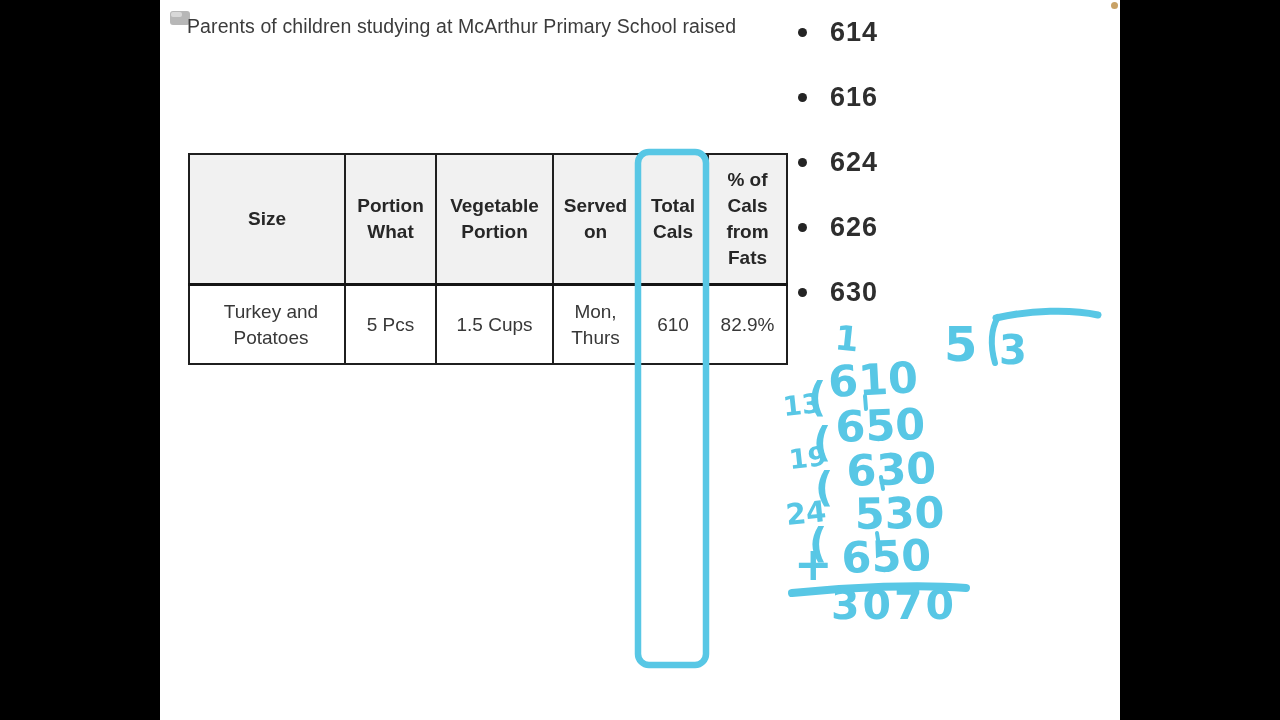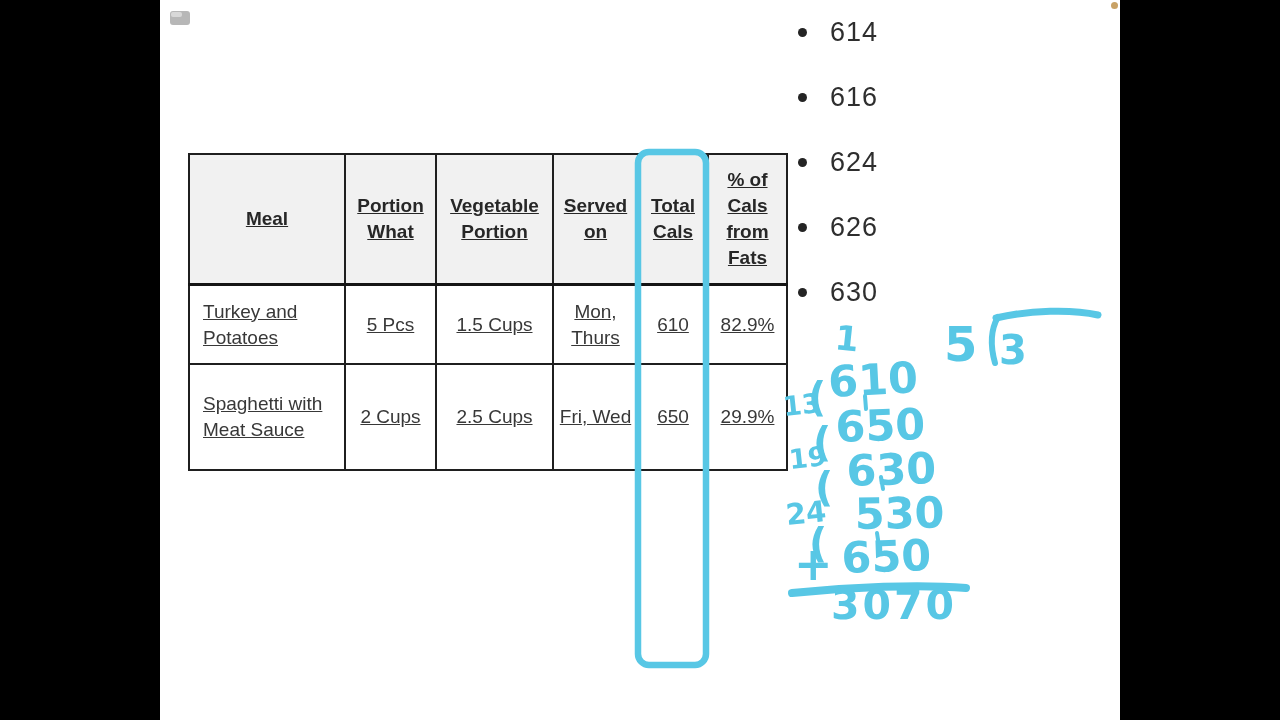--- a/index.html
+++ b/index.html
@@ -33,35 +33,35 @@
   .hl::after {
     content:""; position:absolute; left:-1px; right:-3px; bottom:-3px;
     height:5px; background:#58c7e5; border-radius:3px; opacity:0.9;
   }
   .hl.w1::after { transform:rotate(-1.6deg); }
   .hl.w2::after { transform:rotate(-0.7deg); }
   
   .table-wrap { position:absolute; left:28px; top:153px; }
   table.menu { border-collapse:collapse; table-layout:fixed; width:598px;
     color:#383838; font-size:19px; }
-  table.menu th, table.menu td { border:2px solid #1f1f1f;text-decoration:underline; }
+  table.menu th, table.menu td { border:2px solid #1f1f1f; }
   table.menu th {
     background:#f1f1f1; font-weight:bold; color:#272727; height:124px;
     text-align:center; padding:2px 5px; line-height:26px;
     border-bottom:3px solid #151515;
   }
   table.menu td {
     text-align:center; padding:4px 5px; line-height:26px; background:#fff;
     height:69px;
   }
   table.menu tr.tall td { height:96px; }
-  table.menu td.meal { text-align:left; padding-left:13px; }
+  table.menu td.meal { text-align:center; padding-left:13px; }
   
   .answers { position:absolute; left:638px; top:16px; list-style:none;
-    margin:0; padding:0; }
+    margin:0; padding:0;font-weight:bold; }
   .answers li { display:flex; align-items:center; height:33px;
     margin-bottom:32px; }
   .bullet { width:9px; height:9px; border-radius:50%; background:#242424;
     margin-right:23px; flex:none; }
   .choice { font-size:27px; color:#2e2e2e; letter-spacing:1px; }
   
   .tan-dot { position:absolute; left:951px; top:2px; width:7px; height:7px;
     border-radius:50%; background:#c9a266; }
   
   svg.overlay { position:absolute; left:0; top:0; pointer-events:none; }
@@ -78,58 +78,51 @@
 
   <div class="content">
 
     <div class="card-icon">
       <div class="inner"></div>
     </div>
 
     <div class="tan-dot"></div>
 
     <div class="question">
+      <div class="qline">Parents of children studying at McArthur Primary School raised</div>
     </div>
 
     <div class="table-wrap">
       <table class="menu">
         <colgroup>
           <col style="width:156px">
             <col style="width:91px">
             <col style="width:117px">
           <col style="width:85px">
             <col style="width:70px">
             <col style="width:79px">
         </colgroup>
         <thead>
           <tr>
-            <th>Meal</th>
+            <th>Size</th>
             <th>Portion What</th>
             <th>Vegetable Portion</th>
             <th>Served on</th>
             <th>Total Cals</th>
             <th>% of Cals from Fats</th>
           </tr>
         </thead>
         <tbody>
           <tr>
             <td class="meal">Turkey and Potatoes</td>
             <td>5 Pcs</td>
             <td>1.5 Cups</td>
             <td>Mon, Thurs</td>
             <td>610</td>
             <td>82.9%</td>
-          </tr>
-          <tr class="tall">
-            <td class="meal">Spaghetti with Meat Sauce</td>
-            <td>2 Cups</td>
-            <td>2.5 Cups</td>
-            <td>Fri, Wed</td>
-            <td>650</td>
-            <td>29.9%</td>
           </tr>
         </tbody>
       </table>
     </div>
 
     <ul class="answers">
       <li>
         <span class="bullet"></span>
         <span class="choice">614</span>
       </li>

